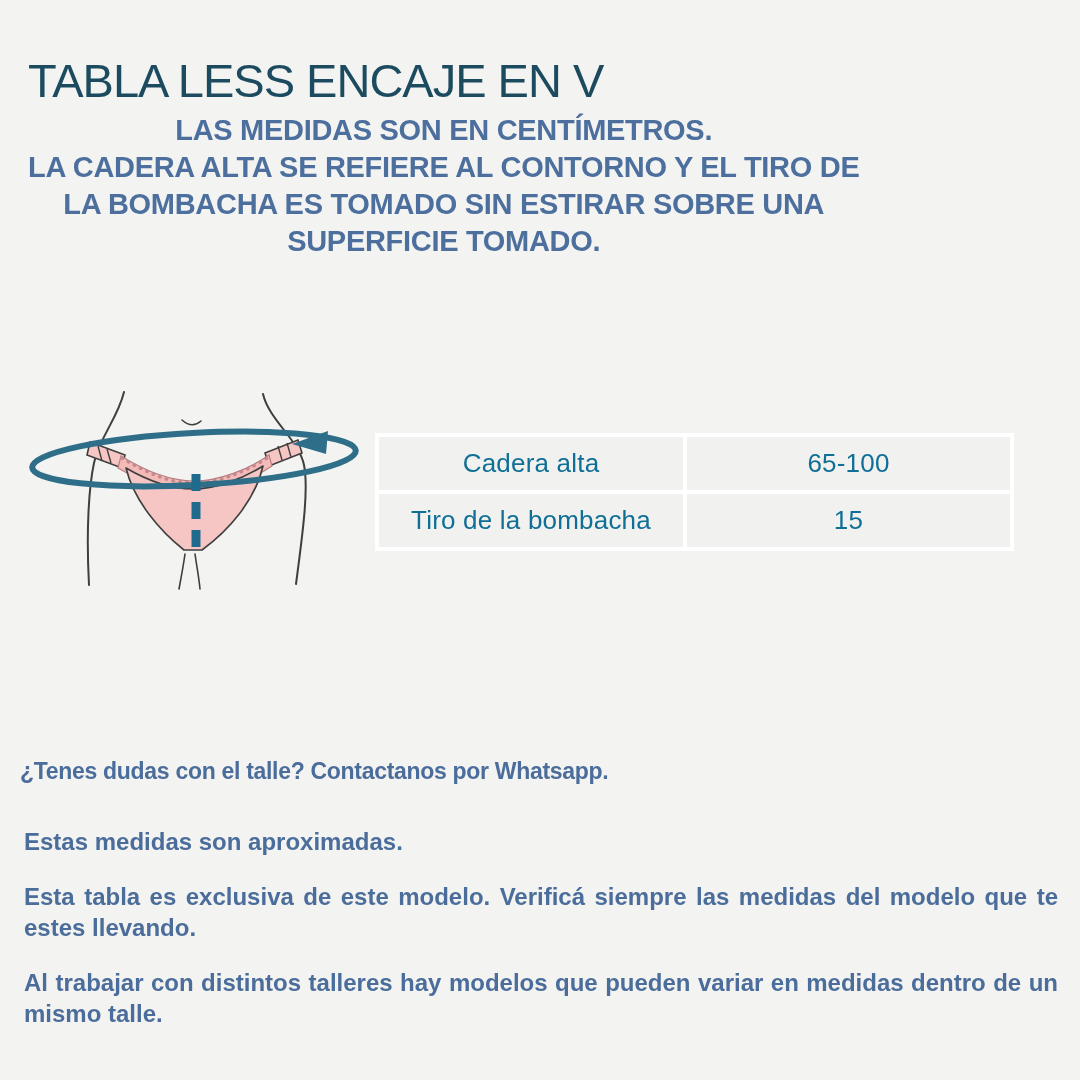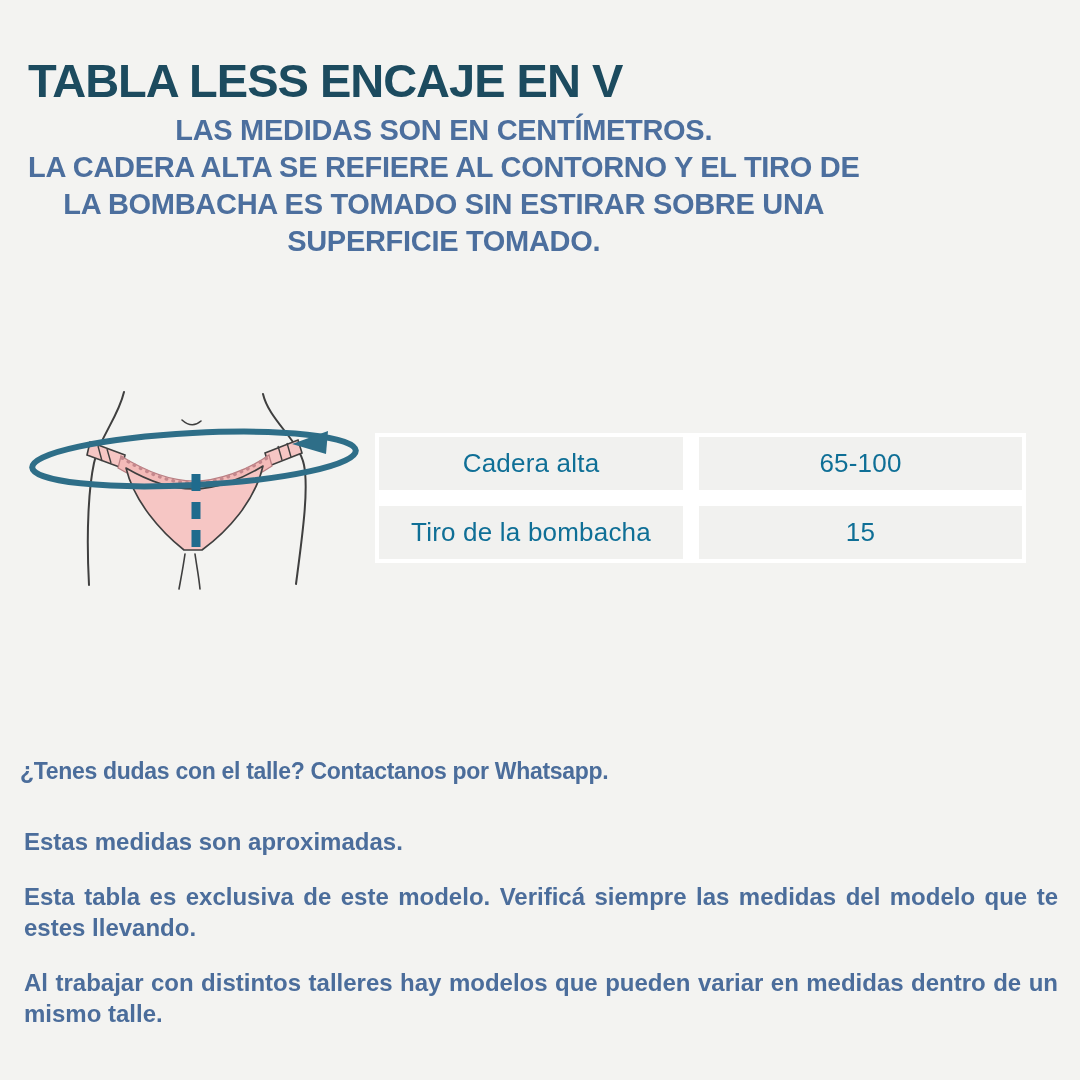--- a/index.html
+++ b/index.html
@@ -3,36 +3,36 @@
 <meta charset="utf-8">
 <style>
   html,body{margin:0;padding:0;}
   body{
     width:1080px;height:1080px;position:relative;
     background:#f3f3f1;overflow:hidden;
     font-family:"Liberation Sans",sans-serif;
   }
   .page-title{
     position:absolute;left:28px;top:22px;
-    font-size:47px;font-weight:700;letter-spacing:-1px;
+    font-size:47px;font-weight:400;letter-spacing:-1px;
     color:#1c4b5f;white-space:nowrap;
   }
   .subtitle{
     position:absolute;left:28px;top:112px;
     font-size:29px;font-weight:700;letter-spacing:-0.3px;
     color:#4c6f9e;line-height:37px;text-align:center;
   }
   .subtitle span{display:block;}
   .figure{
     position:absolute;left:22px;top:378px;width:372px;height:228px;
   }
   .size-table{
     position:absolute;left:375px;top:433px;
     background:#ffffff;padding:4px;
-    display:grid;grid-template-columns:304px 323px;gap:16px;
+    display:grid;grid-template-columns:304px 323px;gap:4px;
   }
   .size-table .cell{
     background:#f1f1ef;height:53px;
     display:flex;align-items:center;justify-content:center;
     color:#0f6f96;font-size:26px;letter-spacing:0.2px;
   }
   .question{
     position:absolute;left:20px;top:758px;
     font-size:23px;font-weight:700;letter-spacing:-0.3px;
     color:#4b6d9b;white-space:nowrap;

